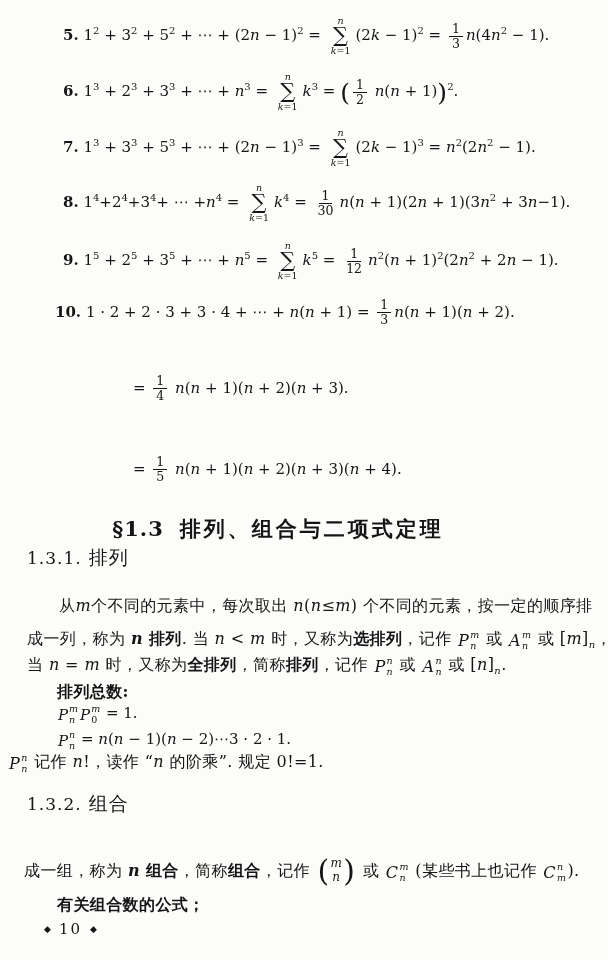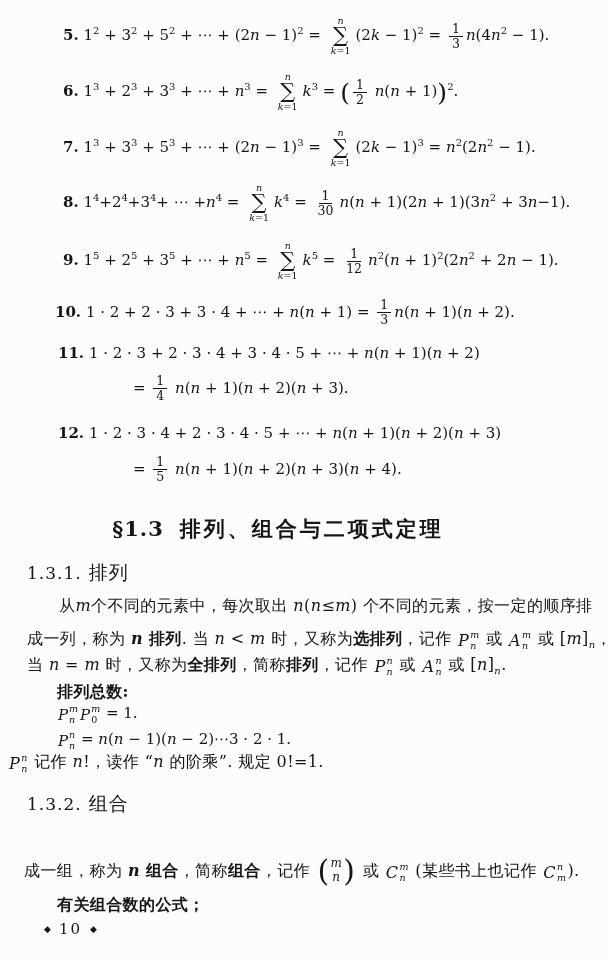--- a/index.html
+++ b/index.html
@@ -74,36 +74,34 @@
         <span class="sg">∑</span>
         <span class="sl"><span><i>k</i>=1</span></span>
       </span><span><i>k</i></span><sup><span>5</span></sup><span> = </span><span class="frac">
         <span class="num"><span>1</span></span>
         <span class="den"><span>12</span></span>
       </span><span><i>n</i></span><sup><span>2</span></sup><span>(<i>n</i> + 1)</span><sup><span>2</span></sup><span>(2<i>n</i></span><sup><span>2</span></sup><span> + 2<i>n</i> − 1).</span></div>
   <div class="line fm" style="left:55px;top:298px"><span class="mb">10.</span><span> 1 · 2 + 2 · 3 + 3 · 4 + ⋯ + <i>n</i>(<i>n</i> + 1) = </span><span class="frac">
         <span class="num"><span>1</span></span>
         <span class="den"><span>3</span></span>
       </span><span><i>n</i>(<i>n</i> + 1)(<i>n</i> + 2).</span></div>
-  <div class="line fm" style="left:58px;top:344px"><span class="mb">11.</span><span> 1 · 2 · 3 + 2 · 3 · 4 + 3 · 4 · 5 + ⋯ + <i>n</i>(<i>n</i> + 1)(<i>n</i> + 2)</span></div>
   <div class="line fm" style="left:133px;top:374px"><span>= </span><span class="frac">
         <span class="num"><span>1</span></span>
         <span class="den"><span>4</span></span>
       </span><span> <i>n</i>(<i>n</i> + 1)(<i>n</i> + 2)(<i>n</i> + 3).</span></div>
-  <div class="line fm" style="left:58px;top:424px"><span class="mb">12.</span><span> 1 · 2 · 3 · 4 + 2 · 3 · 4 · 5 + ⋯ + <i>n</i>(<i>n</i> + 1)(<i>n</i> + 2)(<i>n</i> + 3)</span></div>
   <div class="line fm" style="left:133px;top:455px"><span>= </span><span class="frac">
         <span class="num"><span>1</span></span>
         <span class="den"><span>5</span></span>
       </span><span> <i>n</i>(<i>n</i> + 1)(<i>n</i> + 2)(<i>n</i> + 3)(<i>n</i> + 4).</span></div>
 
   <div class="line sec" style="top:515px">
     <span class="secnum">§1.3</span><span class="sectitle">排列、组合与二项式定理</span>
   </div>
 
-  <div class="line sub" style="left:27px;top:560px">
+  <div class="line sub" style="left:27px;top:545px">
     <span class="subnum">1.3.1.</span>
     <span class="subtitle">排列</span>
   </div>
 
   <div class="line tx" style="left:59px;top:596px"><span>从<i>m</i>个不同的元素中，每次取出 <i>n</i>(<i>n</i>≤<i>m</i>) 个不同的元素，按一定的顺序排</span></div>
   <div class="line tx" style="left:27px;top:629px"><span>成一列，称为 </span><span class="mb"><i>n</i> 排列</span><span>. 当 <i>n</i> &lt; <i>m</i> 时，又称为</span><span class="mb">选排列</span><span>，记作 </span><span class="pss">
         <i>P</i>
         <span class="scripts">
           <span><span><i>m</i></span></span>
           <span><span><i>n</i></span></span>

